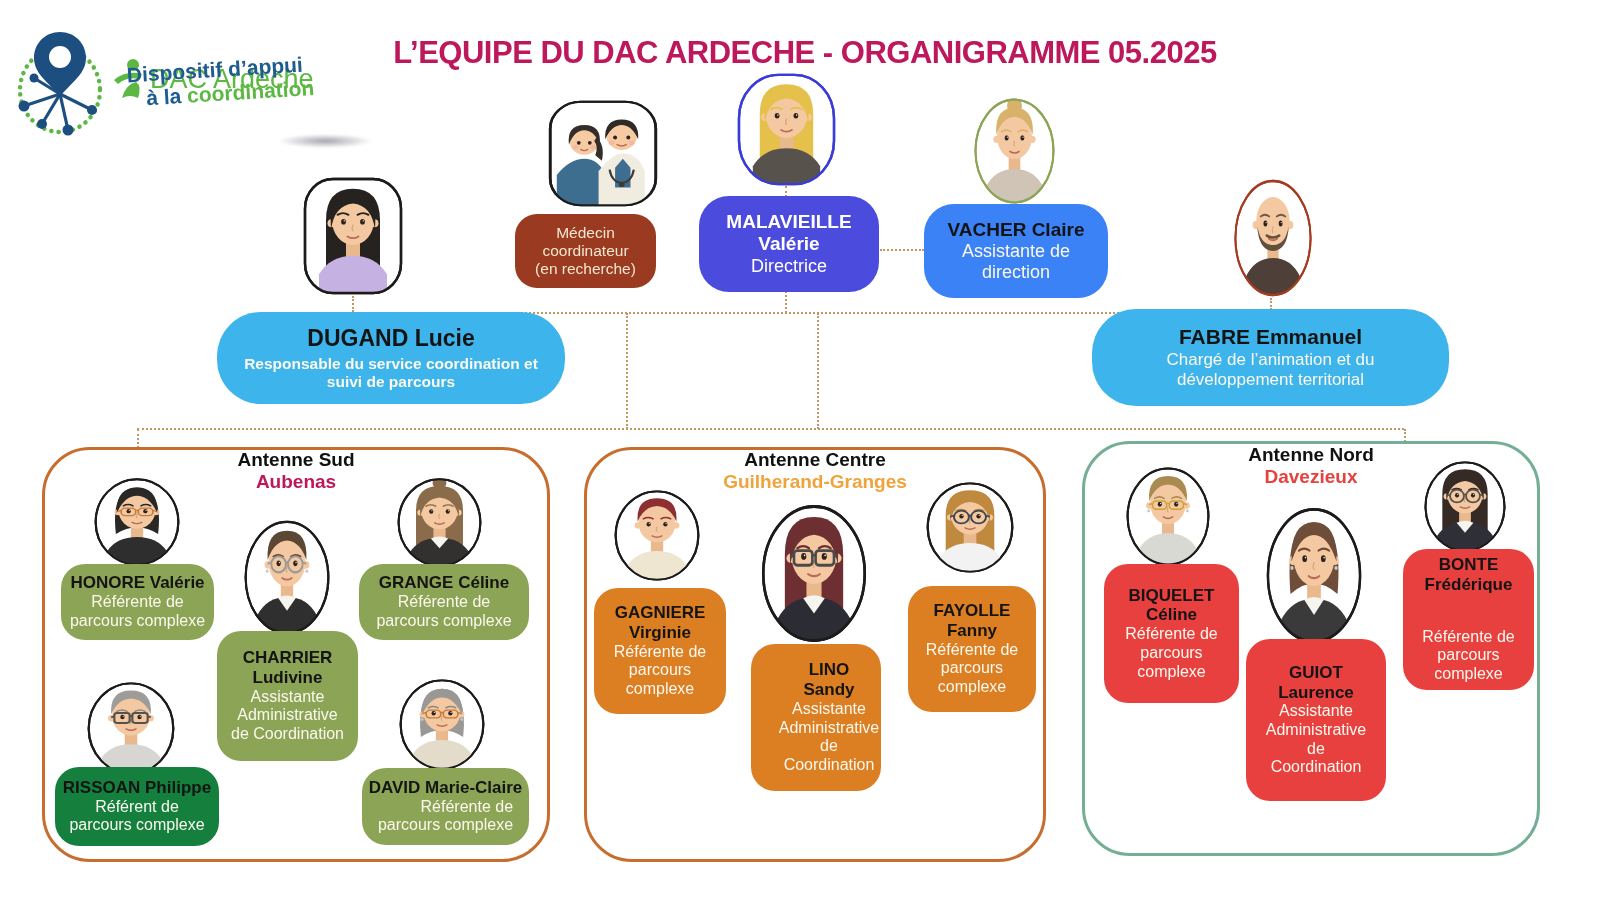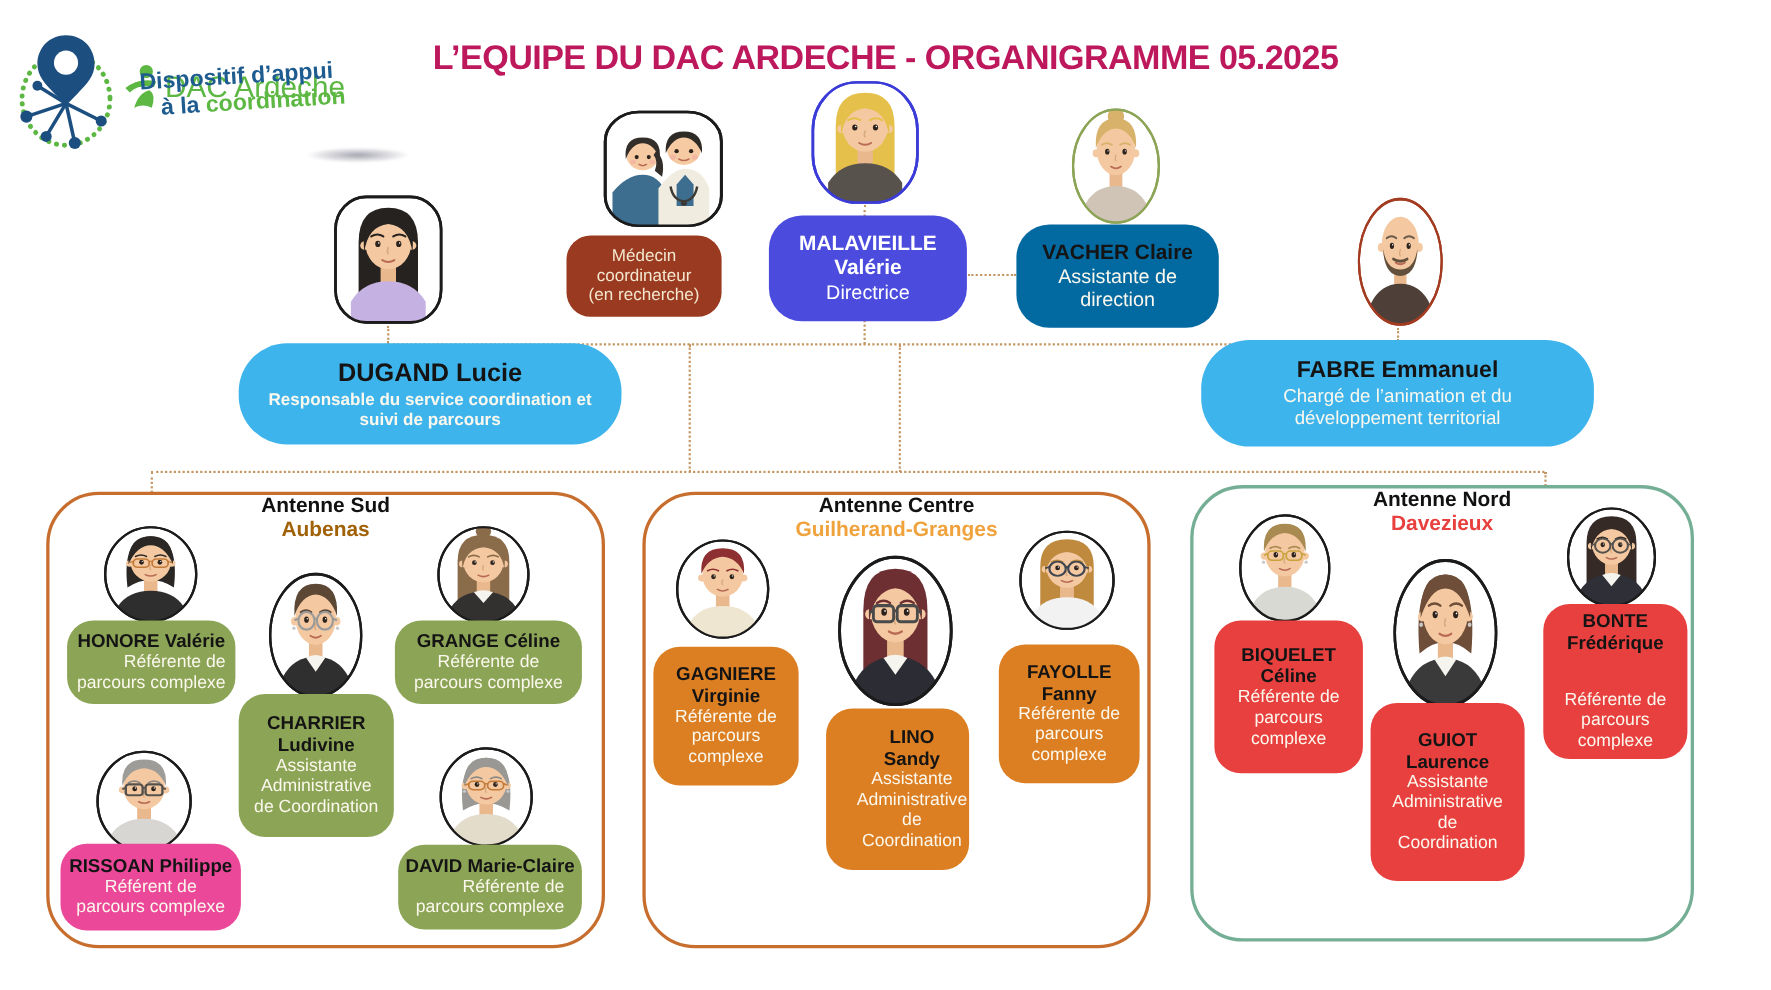--- a/index.html
+++ b/index.html
@@ -228,21 +228,21 @@
           <ellipse cx="40.5" cy="45.5" rx="2.4" ry="2.9" fill="#2E231C"></ellipse>
           <ellipse cx="59.5" cy="45.5" rx="2.4" ry="2.9" fill="#2E231C"></ellipse>
           <circle cx="41.3" cy="44.6" r="0.7" fill="#fff"></circle>
           <circle cx="60.3" cy="44.6" r="0.7" fill="#fff"></circle>
           <path d="M50,49 Q48.4,53.5 50,54.5" stroke="#D9A97E" stroke-width="1.5" fill="none" stroke-linecap="round"></path>
           <path d="M44.5,60.5 Q50,64 55.5,60.5" stroke="#B96B55" stroke-width="1.8" fill="none" stroke-linecap="round"></path>
         </g>
         <ellipse cx="50" cy="60" rx="47" ry="57" fill="none" stroke="#8CA455" stroke-width="2.4"></ellipse>
       </svg>
     </div>
-  <div class="card card-vacher" style="background: #0369a1;">
+  <div class="card card-vacher" style="background: #3b82f6;">
     <div class="nm">VACHER Claire</div>
     <div class="rl">Assistante de<br>direction</div>
   </div>
 
   <div class="av av-dugand">
       <svg viewBox="0 0 100 120" preserveAspectRatio="none">
         <defs>
           <clipPath id="avc3">
             <rect x="2" y="2" width="96" height="116" rx="28" ry="30"></rect>
           </clipPath>
@@ -301,21 +301,21 @@
         <ellipse cx="50" cy="60" rx="47" ry="57" fill="none" stroke="#A33B20" stroke-width="2.4"></ellipse>
       </svg>
     </div>
   <div class="card card-fabre" style="background: rgb(62, 180, 236);">
     <div class="nm">FABRE Emmanuel</div>
     <div class="rl">Chargé de l’animation et du<br>développement territorial</div>
   </div>
 
   <div class="ant ant-sud" style="border-color: rgb(199, 110, 46);"></div>
   <div class="ant-title" style="left:42px;width:508px;top:449px;">Antenne Sud</div>
-  <div class="ant-sub" style="left: 42px; width: 508px; top: 471px; color: #a16207;">Aubenas</div>
+  <div class="ant-sub" style="left: 42px; width: 508px; top: 471px; color: #be185d;">Aubenas</div>
 
   <div class="ant ant-centre" style="border-color: rgb(199, 110, 46);"></div>
   <div class="ant-title" style="left:584px;width:462px;top:449px;">Antenne Centre</div>
   <div class="ant-sub" style="left: 584px; width: 462px; top: 471px; color: rgb(240, 162, 60);">Guilherand-Granges</div>
 
   <div class="ant ant-nord" style="border-color: rgb(116, 174, 148);"></div>
   <div class="ant-title" style="left:1082px;width:458px;top:444px;">Antenne Nord</div>
   <div class="ant-sub" style="left: 1082px; width: 458px; top: 466px; color: rgb(232, 64, 63);">Davezieux</div>
 
   <div class="av av-honore">
@@ -342,21 +342,21 @@
           <circle cx="60.3" cy="44.6" r="0.7" fill="#fff"></circle>
           <path d="M50,49 Q48.4,53.5 50,54.5" stroke="#D9A97E" stroke-width="1.5" fill="none" stroke-linecap="round"></path>
           <path d="M44.5,60.5 Q50,64 55.5,60.5" stroke="#B96B55" stroke-width="1.8" fill="none" stroke-linecap="round"></path>
           <rect x="32" y="41.5" width="16.5" height="10" rx="4.5" fill="none" stroke="#C47B3A" stroke-width="1.8"></rect>
           <rect x="51.5" y="41.5" width="16.5" height="10" rx="4.5" fill="none" stroke="#C47B3A" stroke-width="1.8"></rect>
           <path d="M48.5,44.5 L51.5,44.5 M32,44.5 L28,46 M68,44.5 L72,46" stroke="#C47B3A" stroke-width="1.7" fill="none"></path>
         </g>
         <ellipse cx="50" cy="60" rx="47" ry="57" fill="none" stroke="#1b1b1b" stroke-width="2.4"></ellipse>
       </svg>
     </div>
-  <div class="card card-honore" style="background: rgb(140, 164, 85); text-align: right;">
+  <div class="card card-honore" style="background: rgb(140, 164, 85);">
     <div class="nm">HONORE Valérie</div>
     <div class="rl">Référente de<br>parcours complexe</div>
   </div>
 
   <div class="av av-grange">
       <svg viewBox="0 0 100 120" preserveAspectRatio="none">
         <defs>
           <clipPath id="avc6">
             <ellipse cx="50" cy="60" rx="47" ry="57"></ellipse>
           </clipPath>
@@ -450,21 +450,21 @@
           <circle cx="60.3" cy="44.6" r="0.7" fill="#fff"></circle>
           <path d="M50,49 Q48.4,53.5 50,54.5" stroke="#D9A97E" stroke-width="1.5" fill="none" stroke-linecap="round"></path>
           <path d="M44.5,60.5 Q50,64 55.5,60.5" stroke="#B96B55" stroke-width="1.8" fill="none" stroke-linecap="round"></path>
           <rect x="31.5" y="40.5" width="17" height="12.5" rx="3" fill="none" stroke="#55524E" stroke-width="2.4"></rect>
           <rect x="51.5" y="40.5" width="17" height="12.5" rx="3" fill="none" stroke="#55524E" stroke-width="2.4"></rect>
           <path d="M48.5,44.5 L51.5,44.5 M31.5,44.5 L28,46 M68.5,44.5 L72,46" stroke="#55524E" stroke-width="2.2" fill="none"></path>
         </g>
         <ellipse cx="50" cy="60" rx="47" ry="57" fill="none" stroke="#1b1b1b" stroke-width="2.4"></ellipse>
       </svg>
     </div>
-  <div class="card card-rissoan" style="background: #ec4899;">
+  <div class="card card-rissoan" style="background: #15803d;">
     <div class="nm">RISSOAN Philippe</div>
     <div class="rl">Référent de<br>parcours complexe</div>
   </div>
 
   <div class="av av-david">
       <svg viewBox="0 0 100 120" preserveAspectRatio="none">
         <defs>
           <clipPath id="avc9">
             <ellipse cx="50" cy="60" rx="47" ry="57"></ellipse>
           </clipPath>

